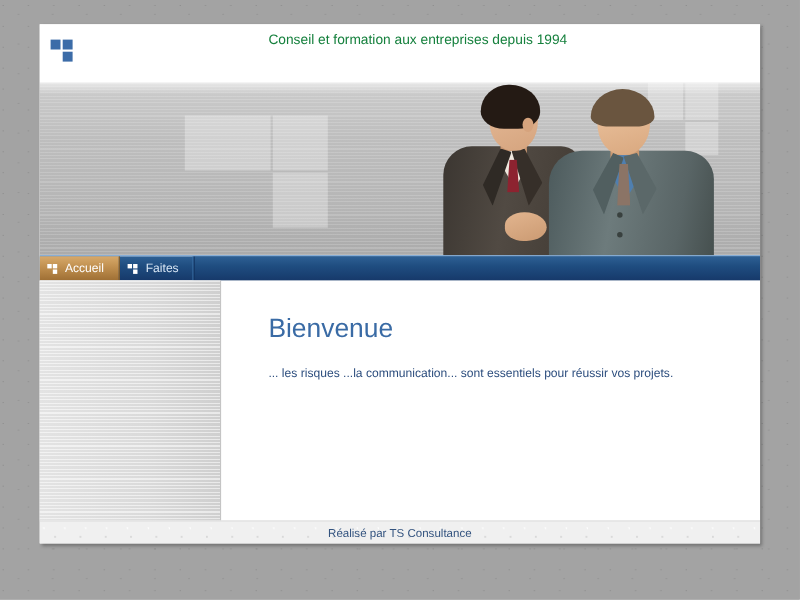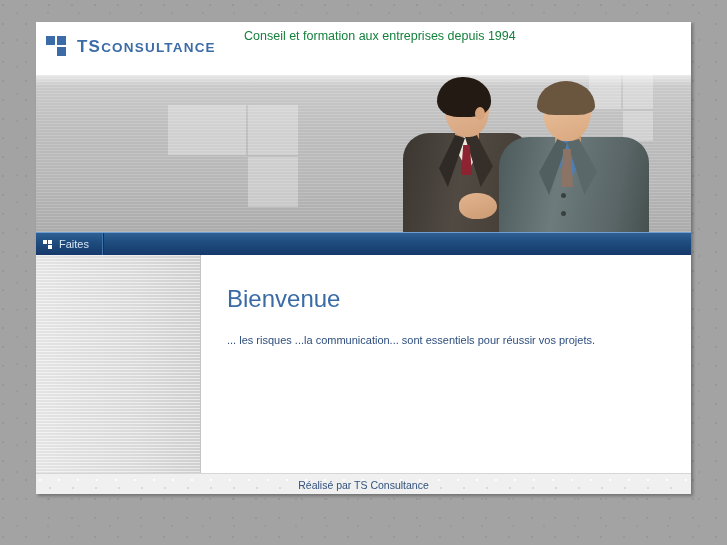--- a/index.html
+++ b/index.html
@@ -266,20 +266,21 @@
     height: 100%;
     background: linear-gradient(180deg,#2e6094 0%, #1f4d80 40%, #16396a 100%);
   }
 
   
   .body-area {
     position: relative;
     height: 218px;
     display: flex;
     background: #ffffff;
+    gap: 17px;
   }
   .sidebar {
     width: 164px;
     flex: none;
     background: linear-gradient(90deg,#e2e2e2 0%, #d9d9d9 55%, #d0d0d0 88%, #c9c9c9 100%);
     background-image:
       repeating-linear-gradient(180deg, rgba(255,255,255,.55) 0px, rgba(255,255,255,.55) 1px,
         rgba(0,0,0,0) 1px, rgba(0,0,0,0) 3px),
       linear-gradient(90deg,#e3e3e3 0%, #dadada 60%, #cfcfcf 100%);
     border-right: 1px solid #c4c4c4;
@@ -327,23 +328,20 @@
 <div id="desktop"></div>
 
 <div id="page">
 
   <div class="masthead">
     <div class="logo-block">
       <span class="logo-mark">
         <i class="sq1"></i>
           <i class="sq2"></i>
           <i class="sq3"></i>
-      </span>
-      <span class="logo-text">
-        <span class="lg">TS</span><span class="sm">CONSULTANCE</span>
       </span>
     </div>
     <div class="tagline">Conseil et formation aux entreprises depuis 1994</div>
   </div>
 
   <div class="banner">
     <span class="motif m1"></span>
     <span class="motif m2"></span>
     <span class="motif m3"></span>
     <span class="motif m4"></span>
@@ -374,20 +372,28 @@
         <span class="btn1"></span>
         <span class="btn2"></span>
         <span class="face"></span>
         <span class="hair"></span>
       </div>
     </div>
   </div>
 
   <div class="navbar">
 
+    <div class="nav-item active">
+      <span class="nav-icon">
+        <i class="a"></i>
+          <i class="b"></i>
+          <i class="c"></i>
+      </span>
+      <span>Accueil</span>
+    </div>
 
     <div class="nav-item">
       <span class="nav-icon">
         <i class="a"></i>
           <i class="b"></i>
           <i class="c"></i>
       </span>
       <span>Faites</span>
     </div>
 

